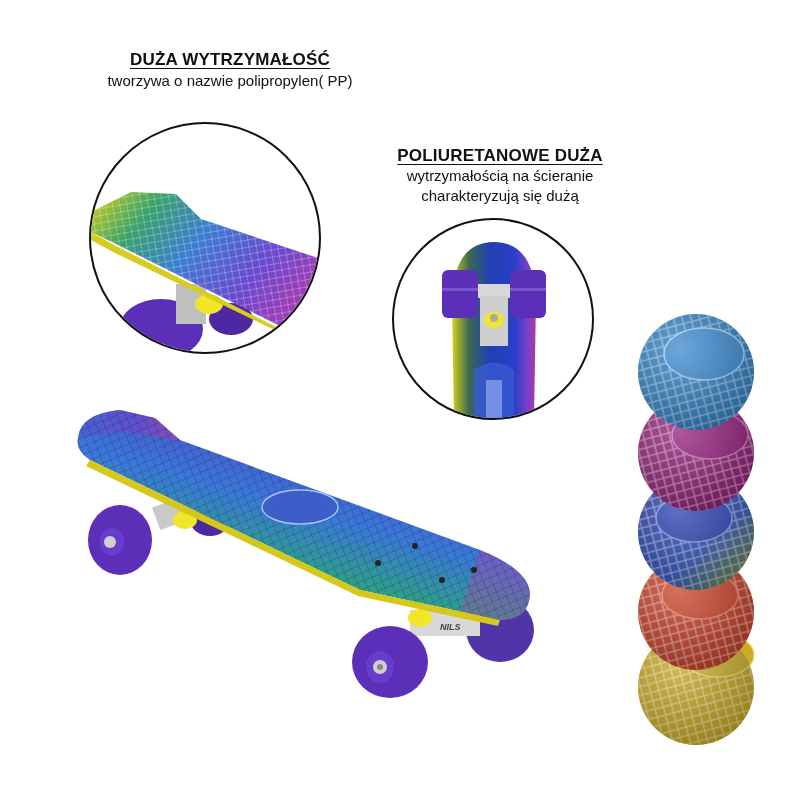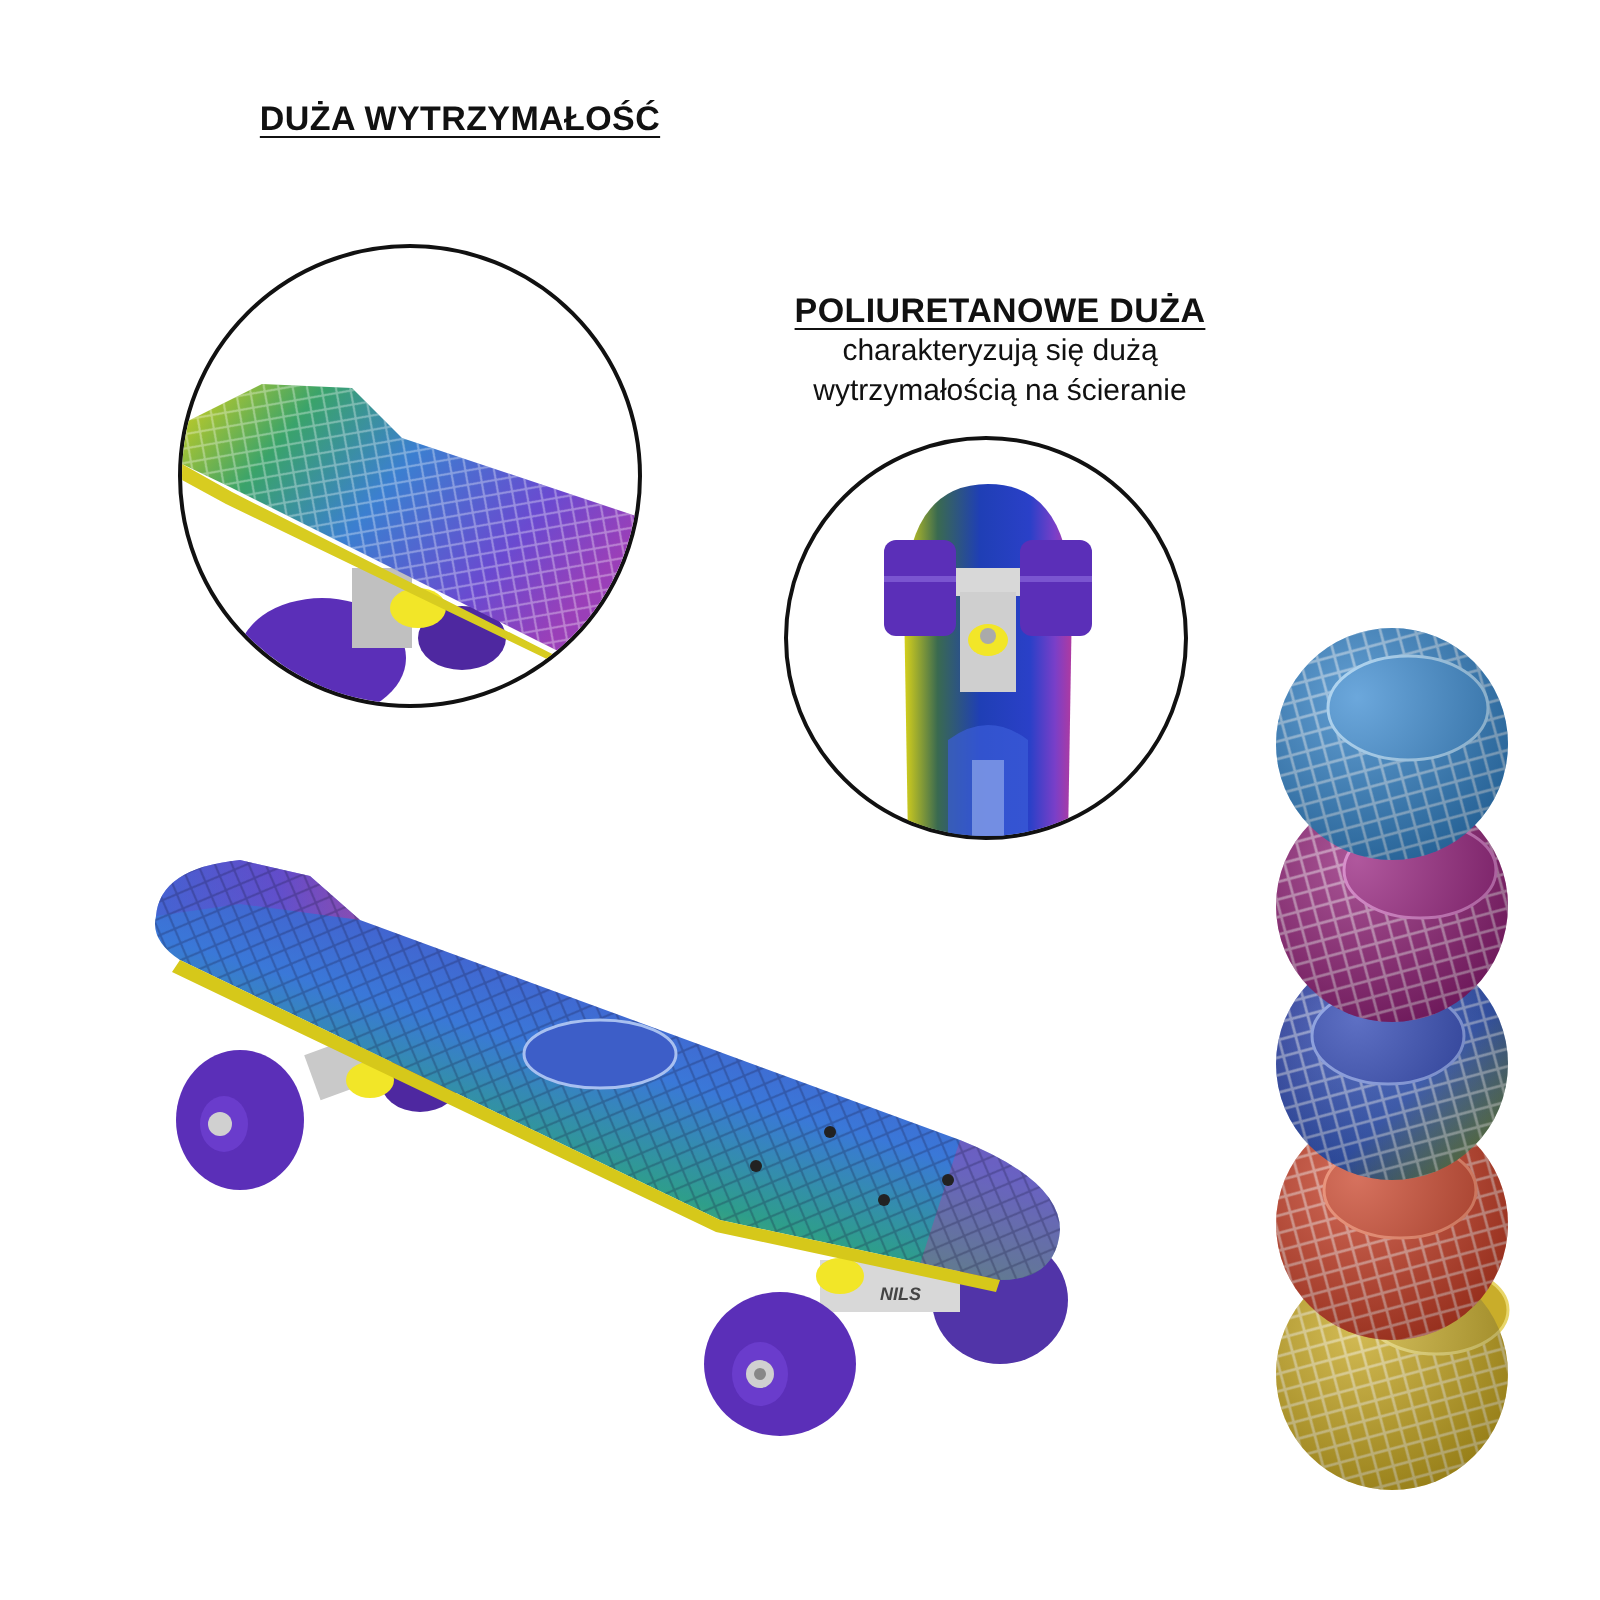--- a/index.html
+++ b/index.html
@@ -7,28 +7,29 @@
   .caption { position: absolute; text-align: center; color: #111; }
   .caption .title { font-weight: bold; font-size: 17px; text-decoration: underline; text-underline-offset: 3px; letter-spacing: 0.2px; display: block; }
   .caption .line { font-size: 15px; line-height: 20px; display: block; }
   #cap1 { left: 80px; top: 50px; width: 300px; }
   #cap1 .title { margin-bottom: 1px; }
   #cap2 { left: 370px; top: 146px; width: 260px; }
   .circle { position: absolute; border: 2px solid #111; border-radius: 50%; background: #fff; overflow: hidden; box-sizing: border-box; }
   #zoom1 { left: 89px; top: 122px; width: 232px; height: 232px; }
   #zoom2 { left: 392px; top: 218px; width: 202px; height: 202px; }
   svg { display: block; }
-  #board { position: absolute; left: 60px; top: 400px; width: 500px; height: 320px; }
+  #board { position: absolute; left: 60px; top: 380px; width: 500px; height: 320px; }
   #swatches { position: absolute; left: 636px; top: 310px; width: 126px; height: 440px; }
 </style>
 </head>
 <body>
 
 <div class="caption" id="cap1">
   <span class="title">DUŻA WYTRZYMAŁOŚĆ</span>
+  <span class="line">tworzywa o nazwie polipropylen( PP)</span>
 </div>
 
 <div class="circle" id="zoom1">
   <svg width="228" height="228" viewBox="0 0 228 228">
     <defs>
       <linearGradient id="z1deck" x1="0" y1="0" x2="1" y2="0.5">
         <stop offset="0" stop-color="#d8d21a"></stop>
         <stop offset="0.25" stop-color="#3aa36a"></stop>
         <stop offset="0.5" stop-color="#3b7fd0"></stop>
         <stop offset="0.8" stop-color="#6a4ad0"></stop>
@@ -45,22 +46,22 @@
     <ellipse cx="118" cy="180" rx="14" ry="10" fill="#f2e628"></ellipse>
 
     <path d="M0 88 L40 68 L85 70 L110 95 L230 135 L230 210 L195 205 L25 120 L0 108 Z" fill="url(#z1deck)"></path>
     <path d="M0 88 L40 68 L85 70 L110 95 L230 135 L230 210 L195 205 L25 120 L0 108 Z" fill="url(#z1grid)"></path>
     <path d="M0 108 L25 122 L195 208 L200 214 L22 128 L0 116 Z" fill="#d8cc20"></path>
   </svg>
 </div>
 
 <div class="caption" id="cap2">
   <span class="title">POLIURETANOWE DUŻA</span>
+  <span class="line">wytrzymałością na ścieranie</span>
   <span class="line">charakteryzują się dużą</span>
-  <span class="line">wytrzymałością na ścieranie</span>
 </div>
 
 <div class="circle" id="zoom2">
   <svg width="198" height="198" viewBox="0 0 198 198">
     <defs>
       <linearGradient id="z2deck" x1="0" y1="0" x2="1" y2="0">
         <stop offset="0" stop-color="#d8d21a"></stop>
         <stop offset="0.2" stop-color="#3a6a50"></stop>
         <stop offset="0.45" stop-color="#1f3fb5"></stop>
         <stop offset="0.75" stop-color="#2a40c8"></stop>

